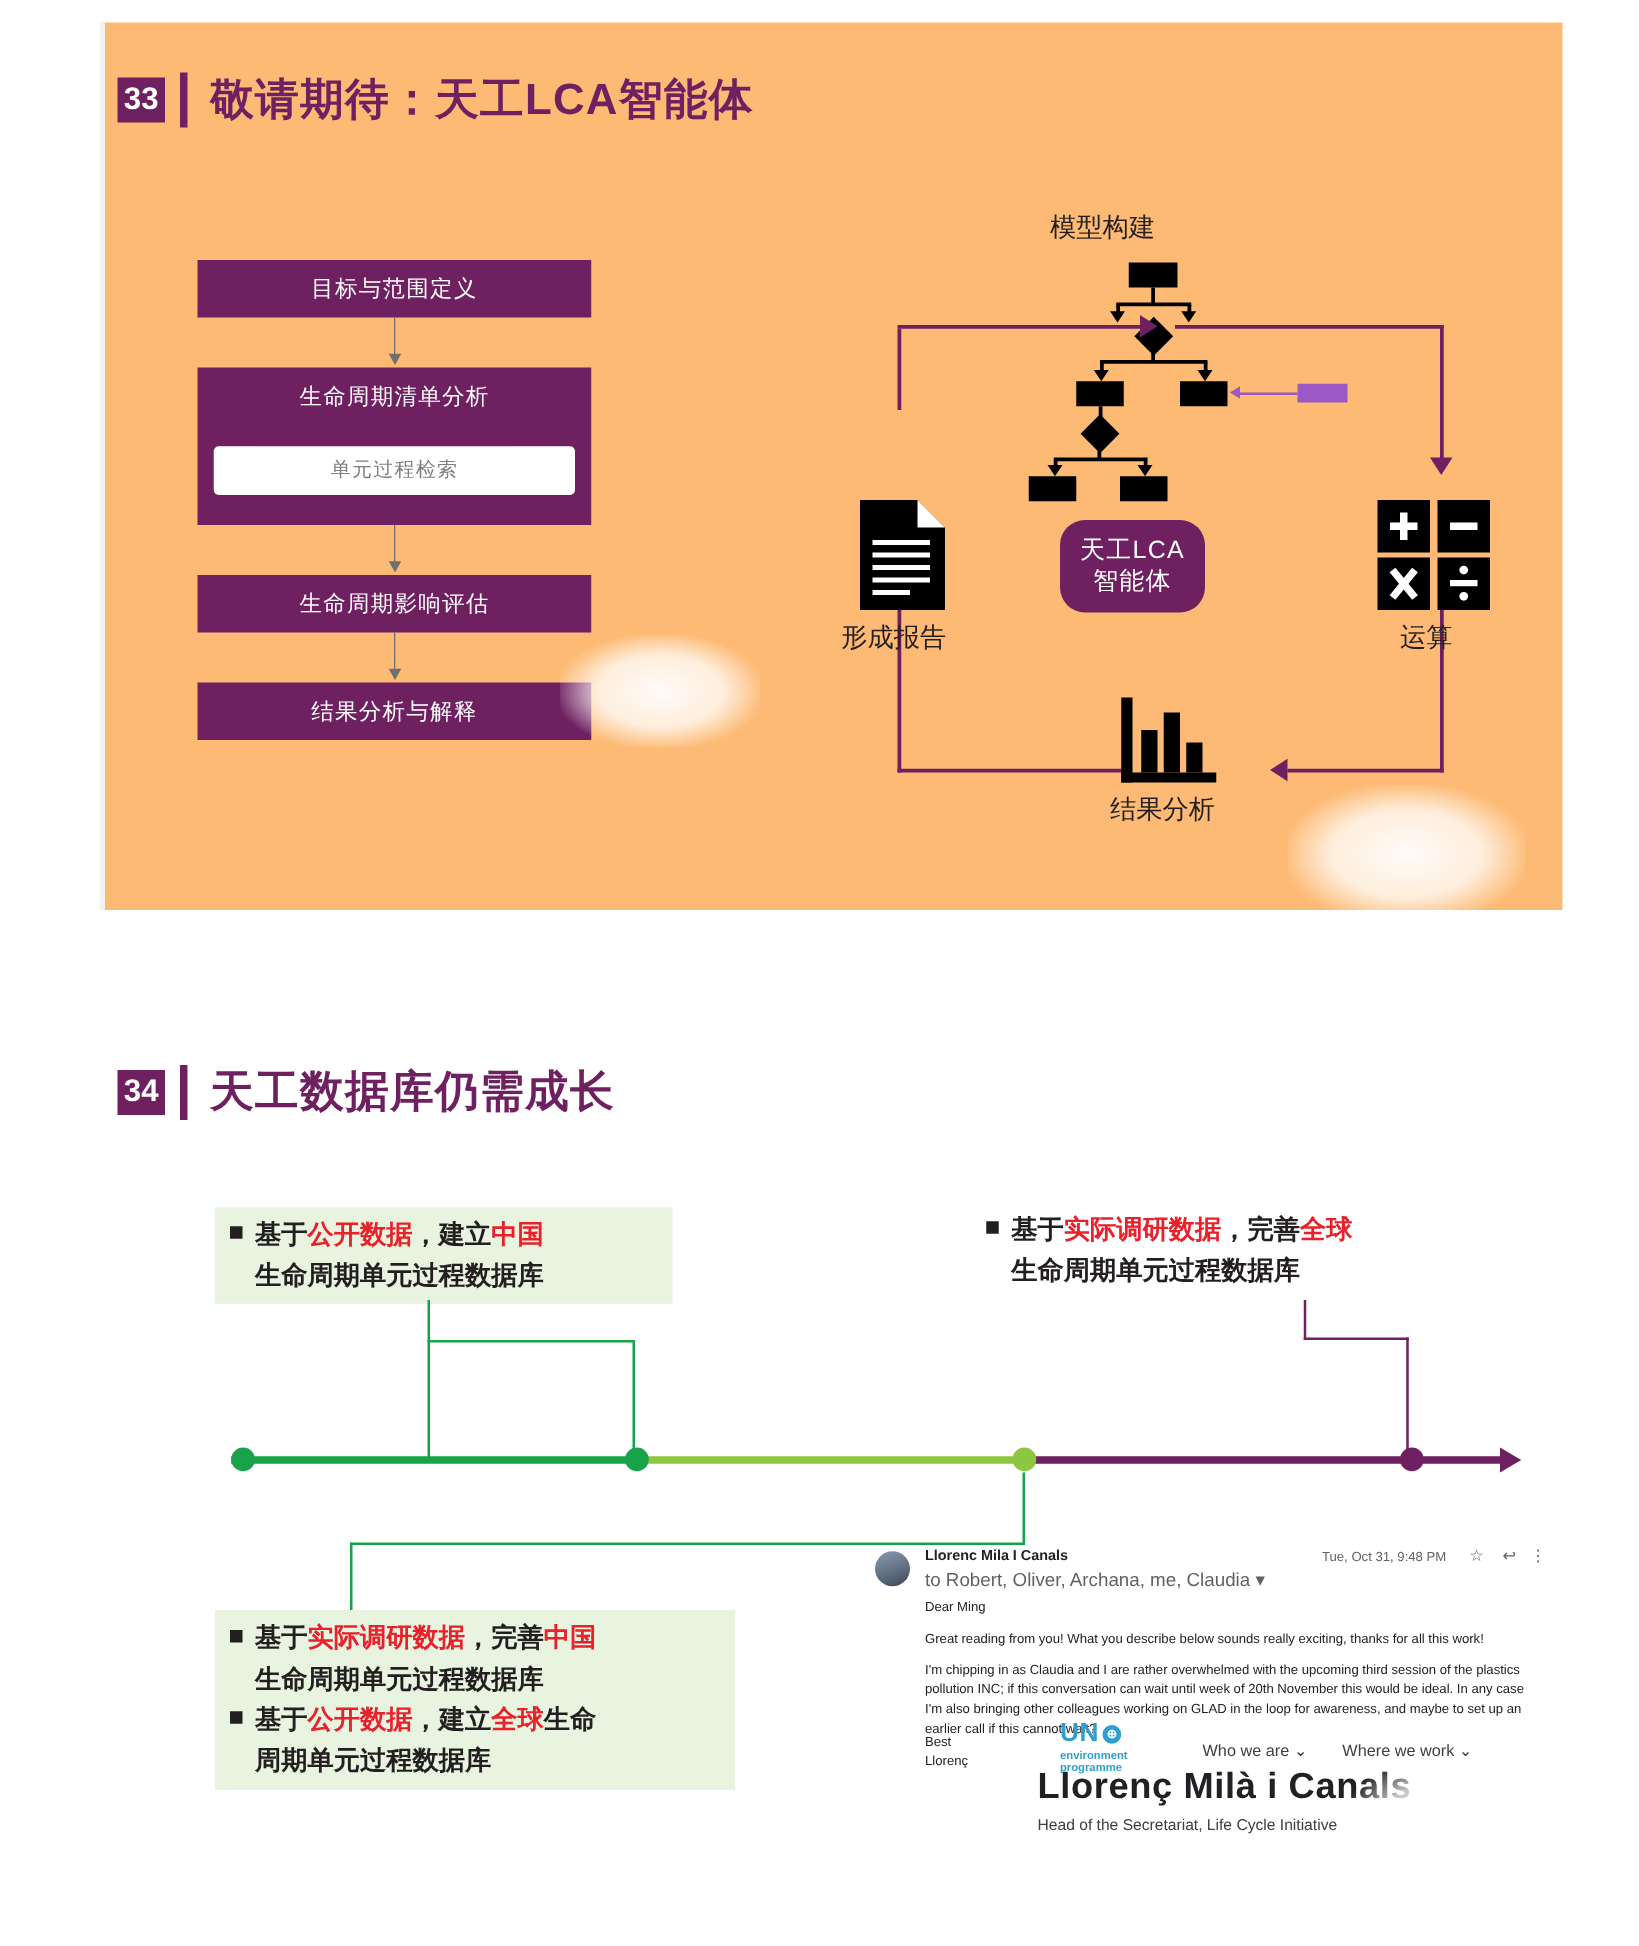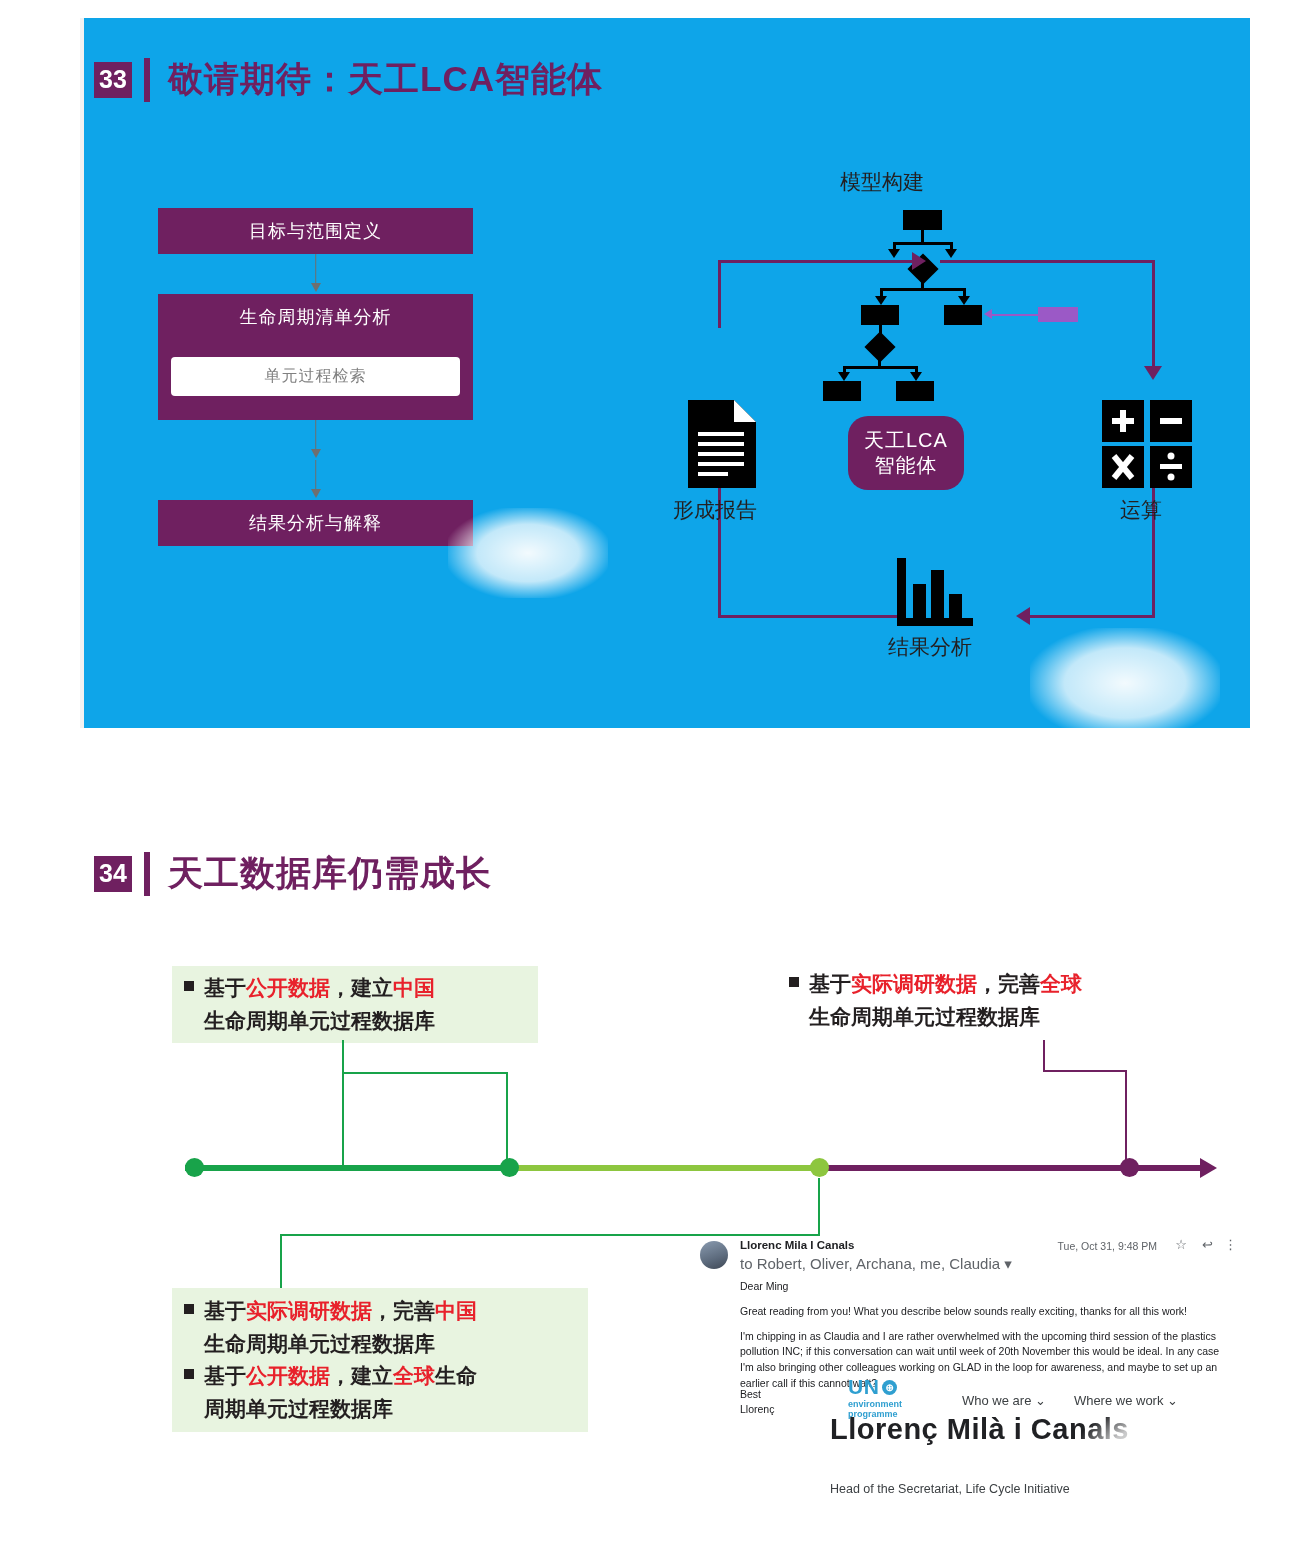--- a/index.html
+++ b/index.html
@@ -15,21 +15,21 @@
     color: #231f20;
     overflow: hidden;
   }
   
   #slide33 {
     position: absolute;
     left: 80px;
     top: 18px;
     width: 1170px;
     height: 710px;
-    background: #0ea5e9;
+    background: #fdba74;
   }
   #slide33::before {
     content: "";
     position: absolute;
     left: 0; top: 0;
     width: 4px; height: 100%;
     background: #f2f2f2;
   }
   .slide-head {
     position: absolute;
@@ -298,21 +298,21 @@
     font-size: 13px; color: #3c4043;
     display: flex; gap: 28px;
   }
   #email .bigname {
     position: absolute; left: 130px; top: 178px;
     font-size: 29px; font-weight: bold; color: #202124;
     letter-spacing: 0.5px;
   }
   #email .role {
     position: absolute; left: 130px; top: 218px;
-    font-size: 12.5px; color: #3c4043; margin-top: 29px;
+    font-size: 12.5px; color: #3c4043;
   }
   .smudge {
     position: absolute;
     background: radial-gradient(ellipse at center, rgba(255,255,255,0.95) 0%, rgba(255,255,255,0.75) 45%, rgba(255,255,255,0) 75%);
     pointer-events: none;
   }
 </style>
 </head>
 <body>
 
@@ -325,20 +325,21 @@
   </div>
 
   <div class="flow">
     <div class="flow-box">目标与范围定义</div>
     <div class="arrow-v"></div>
     <div class="flow-group">
       <div class="flow-group-title">生命周期清单分析</div>
       <div class="flow-sub">单元过程检索</div>
     </div>
     <div class="arrow-v"></div>
+    <div class="flow-box">生命周期影响评估</div>
     <div class="arrow-v"></div>
     <div class="flow-box">结果分析与解释</div>
   </div>
 
   <div id="cycle">
 
     <div class="cyc-label" style="left:200px; top:20px;">模型构建</div>
 
     <div>
 

